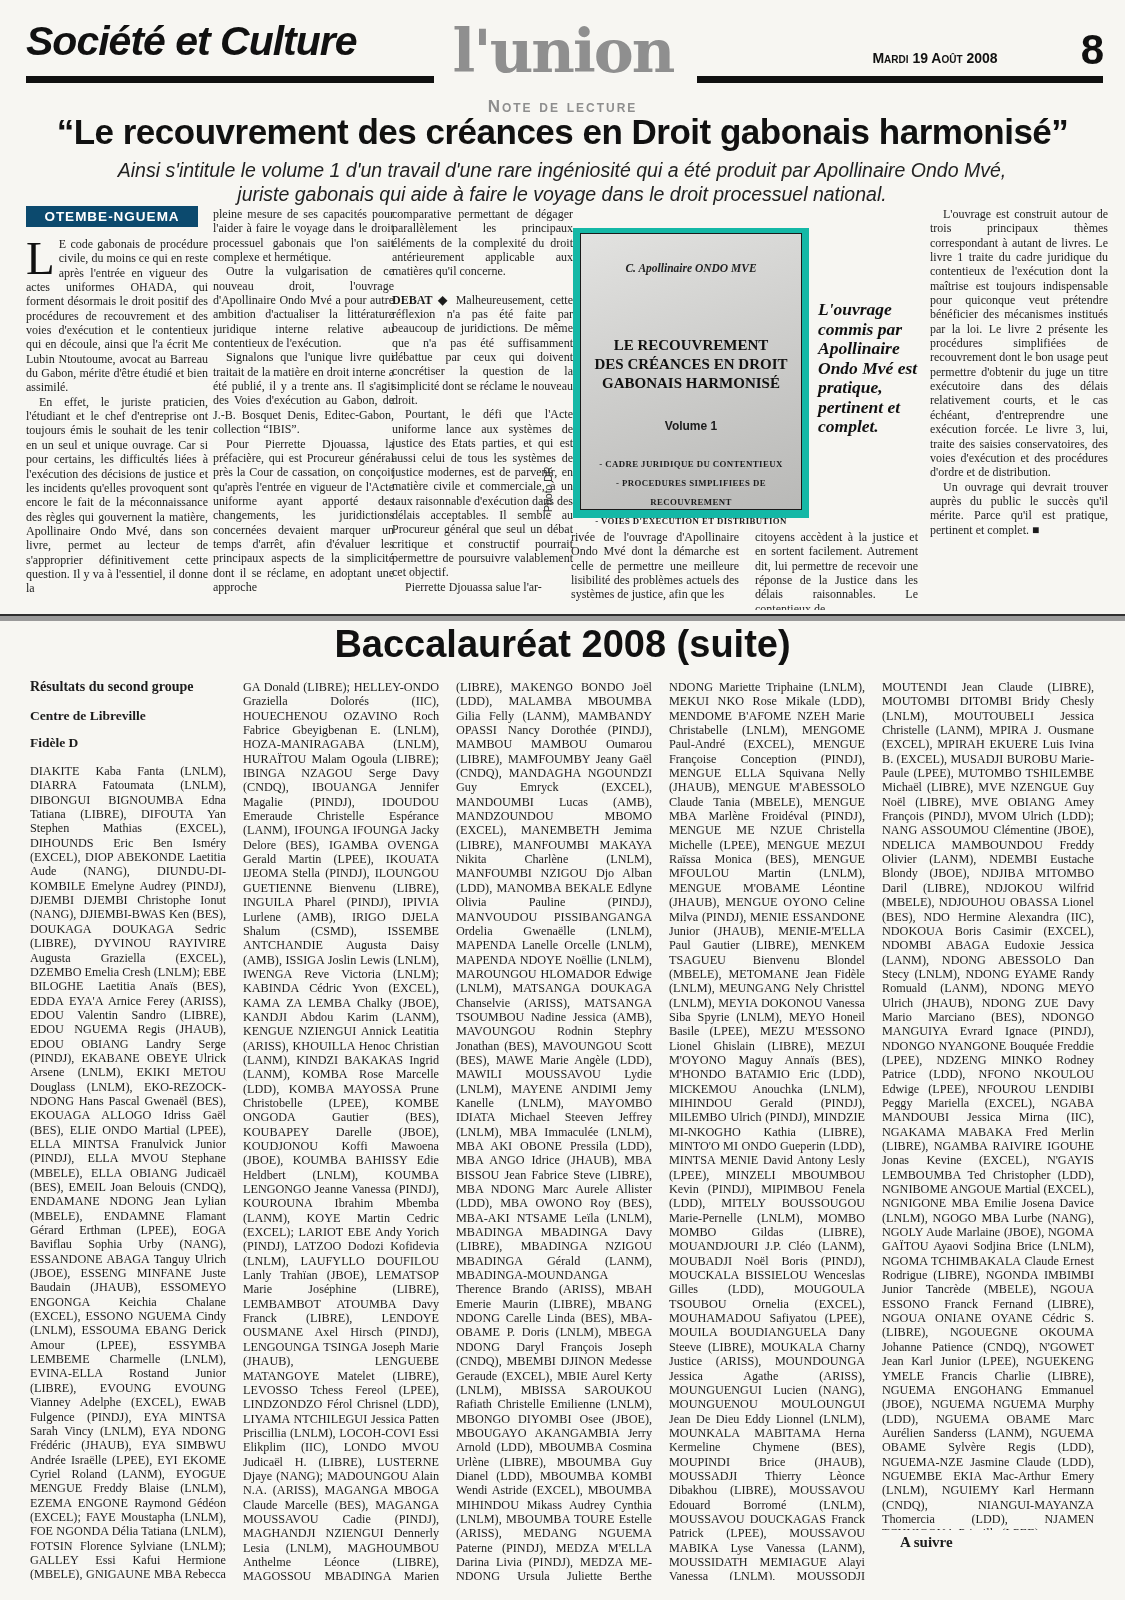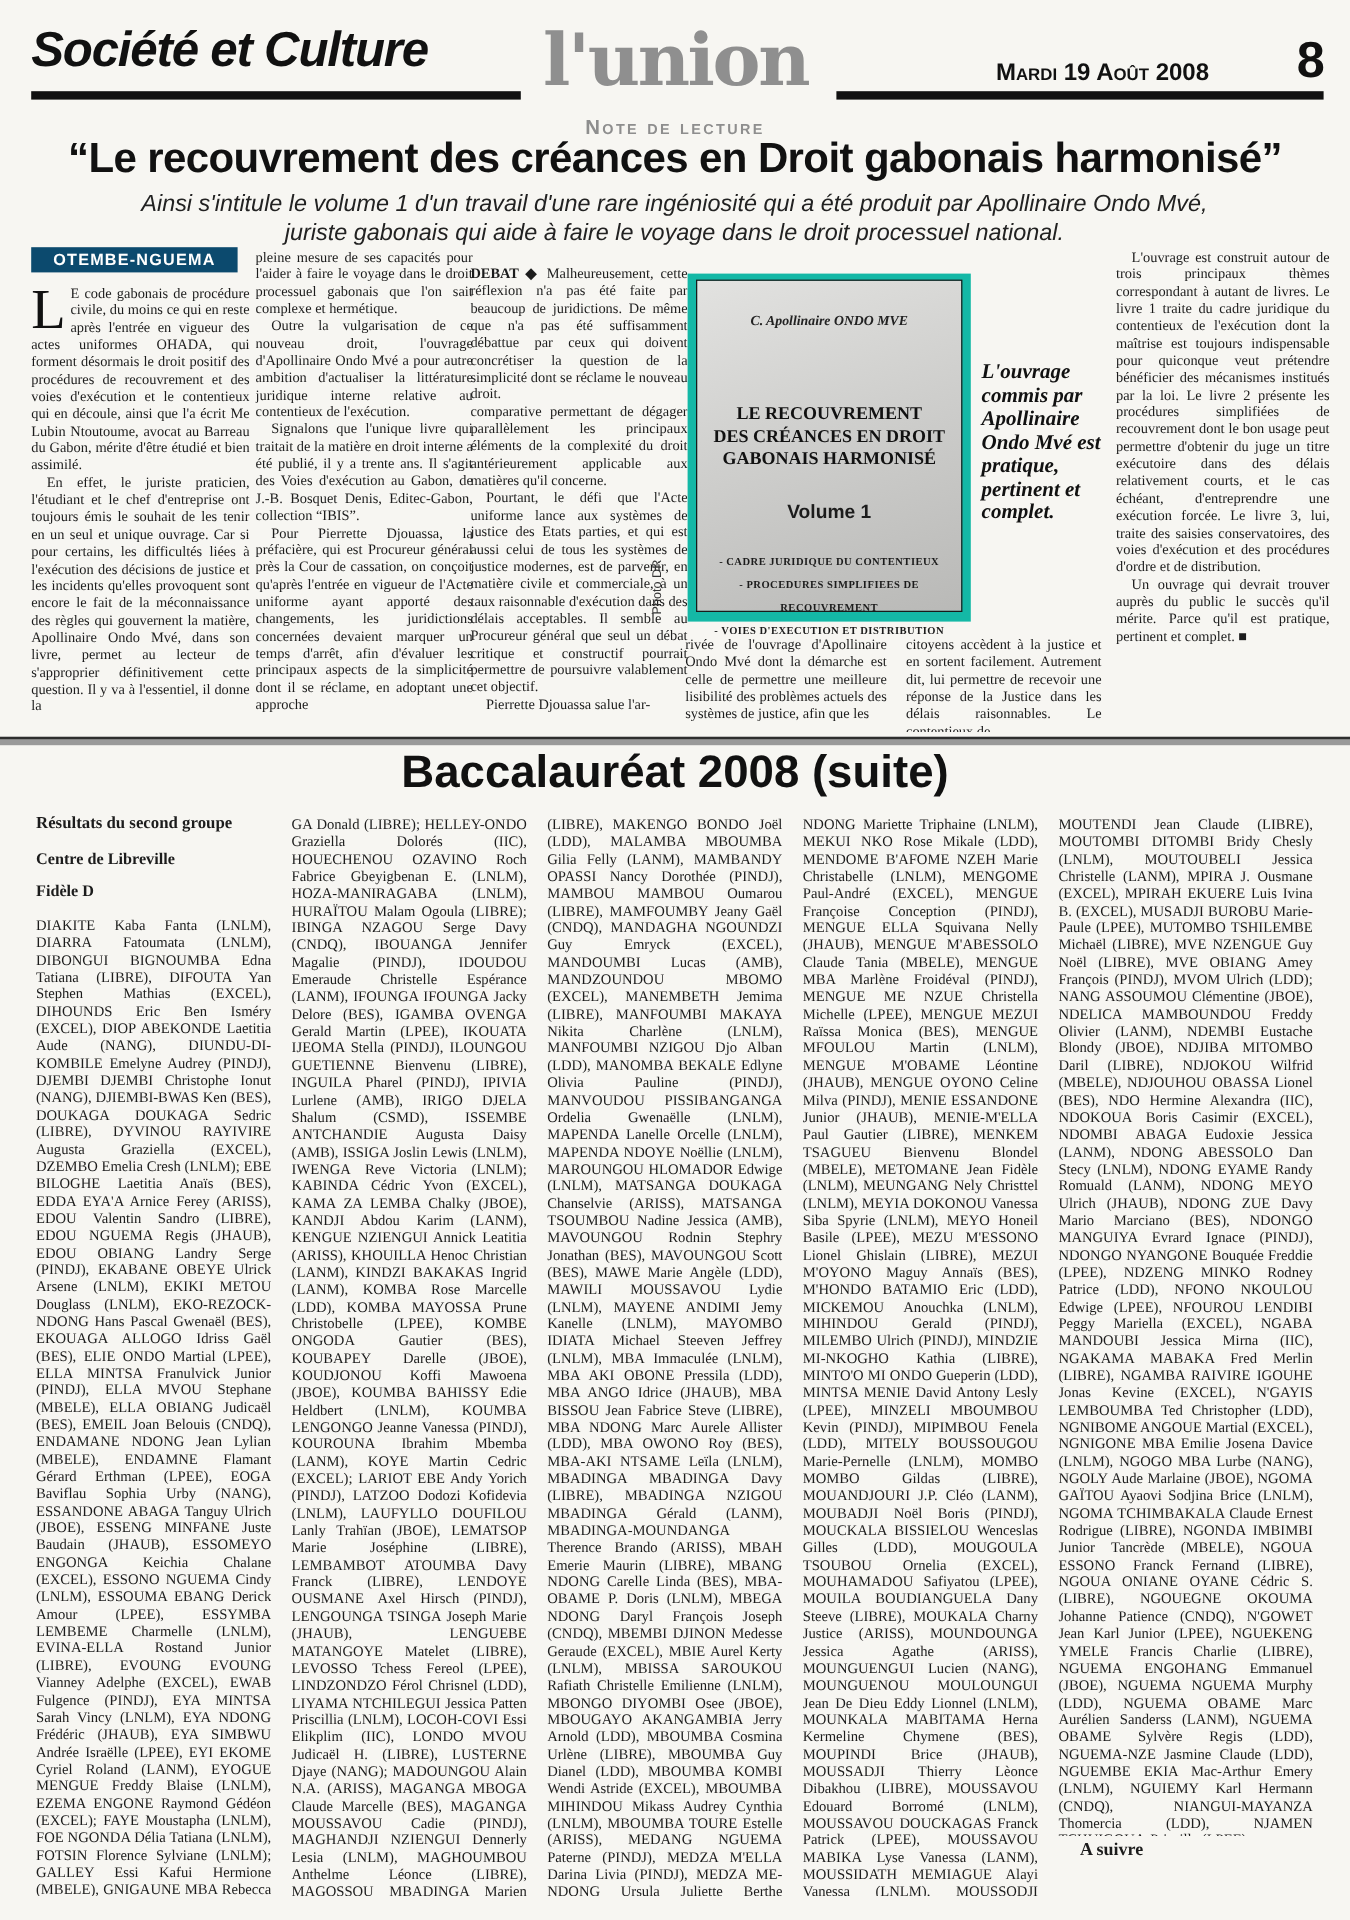--- a/index.html
+++ b/index.html
@@ -6,22 +6,22 @@
   .page{position:relative;width:1125px;height:1600px;background:#f7f6f2;overflow:hidden;
         font-family:"Liberation Serif",serif;color:#1c1c1c;margin:0 auto;}
   .abs{position:absolute;}
 
   
   .section-title{left:26px;top:18px;font-family:"Liberation Sans",sans-serif;
     font-weight:bold;font-style:italic;font-size:41px;letter-spacing:-1px;color:#111;}
   .rule{background:#111;height:7px;}
   .logo{left:430px;top:20px;width:266px;text-align:center;font-family:"DejaVu Serif",serif;
     font-weight:bold;font-size:60px;line-height:62px;color:#8f8f8f;letter-spacing:-2px;}
-  .dateline{left:830px;top:50px;width:210px;text-align:left;font-family:"Liberation Sans",sans-serif;
-    font-weight:bold;font-size:20px;font-variant:small-caps;color:#111;}
+  .dateline{left:830px;top:50px;width:210px;text-align:center;font-family:"Liberation Sans",sans-serif;
+    font-weight:bold;font-size:14px;font-variant:small-caps;color:#111;}
   .pagenum{left:1050px;top:26px;width:54px;text-align:right;font-family:"Liberation Sans",sans-serif;
     font-weight:bold;font-size:42px;color:#111;}
 
   .kicker{left:0;top:97px;width:100%;text-align:center;font-family:"Liberation Sans",sans-serif;
     font-weight:bold;font-size:17px;letter-spacing:2px;color:#8e8e8e;font-variant:small-caps;}
   .headline{left:0;top:112px;width:100%;text-align:center;font-family:"Liberation Sans",sans-serif;
     font-weight:bold;font-size:35px;letter-spacing:-0.5px;color:#111;}
   .subhead{left:112px;top:158px;width:900px;text-align:center;font-family:"Liberation Sans",sans-serif;
     font-style:italic;font-size:19.5px;line-height:24px;color:#222;}
 
@@ -34,21 +34,21 @@
   .bodycol p.ind{text-indent:13px;}
   .dropcap{float:left;font-size:47px;line-height:39px;padding:2px 4px 0 0;color:#111;}
   .debat{font-weight:bold;}
 
   
   .photo{left:573px;top:228px;width:236px;height:290px;background:#14b8a6;padding:0;}
   .cover{position:absolute;left:7px;top:5px;right:7px;bottom:8px;border:1.5px solid #1a1a1a;
     background:linear-gradient(160deg,#e2e2e0 0%,#cfcfcd 45%,#b9b9b7 100%);text-align:center;}
   .cover-author{margin-top:28px;font-style:italic;font-weight:bold;font-size:11.5px;color:#222;}
   .cover-title{margin-top:62px;font-weight:bold;font-size:15px;line-height:19px;color:#111;}
-  .cover-volume{margin-top:26px;font-family:"Liberation Sans",sans-serif;font-weight:bold;font-size:16px;}
+  .cover-volume{margin-top:26px;font-family:"Liberation Sans",sans-serif;font-weight:bold;font-size:12px;}
   .cover-bullets{margin-top:22px;font-weight:bold;font-size:8.8px;line-height:19px;letter-spacing:0.4px;}
   .photo-credit{left:542px;top:512px;transform:rotate(-90deg);transform-origin:left top;
     font-family:"Liberation Sans",sans-serif;font-size:10.5px;color:#333;}
 
   .pullquote{left:818px;top:300px;width:104px;font-weight:bold;font-style:italic;
     font-size:17.5px;line-height:19.5px;color:#111;}
 
   
   .section-rule{left:0;top:614px;width:1125px;height:5px;background:#9a9a9a;border-top:2px solid #2e2e2e;}
   .bac-title{left:0;top:623px;width:100%;text-align:center;font-family:"Liberation Sans",sans-serif;
@@ -83,22 +83,22 @@
   </div>
 
   <div class="abs bodycol" style="left:213px;top:207px;width:181px;height:404px;">
     <p>pleine mesure de ses capacités pour l'aider à faire le voyage dans le droit processuel gabonais que l'on sait complexe et hermétique.</p>
     <p class="ind">Outre la vulgarisation de ce nouveau droit, l'ouvrage d'Apollinaire Ondo Mvé a pour autre ambition d'actualiser la littérature juridique interne relative au contentieux de l'exécution.</p>
     <p class="ind">Signalons que l'unique livre qui traitait de la matière en droit interne a été publié, il y a trente ans. Il s'agit des Voies d'exécution au Gabon, de J.-B. Bosquet Denis, Editec-Gabon, collection “IBIS”.</p>
     <p class="ind">Pour Pierrette Djouassa, la préfacière, qui est Procureur général près la Cour de cassation, on conçoit qu'après l'entrée en vigueur de l'Acte uniforme ayant apporté des changements, les juridictions concernées devaient marquer un temps d'arrêt, afin d'évaluer les principaux aspects de la simplicité dont il se réclame, en adoptant une approche</p>
   </div>
 
   <div class="abs bodycol" style="left:392px;top:207px;width:181px;height:404px;">
+    <p>comparative permettant de dégager parallèlement les principaux éléments de la complexité du droit antérieurement applicable aux matières qu'il concerne.</p>
     <p style="margin-top:14px;"><span class="debat">DEBAT ◆</span><span> Malheureusement, cette réflexion n'a pas été faite par beaucoup de juridictions. De même que n'a pas été suffisamment débattue par ceux qui doivent concrétiser la question de la simplicité dont se réclame le nouveau droit.</span></p>
-    <p>comparative permettant de dégager parallèlement les principaux éléments de la complexité du droit antérieurement applicable aux matières qu'il concerne.</p>
     <p class="ind">Pourtant, le défi que l'Acte uniforme lance aux systèmes de justice des Etats parties, et qui est aussi celui de tous les systèmes de justice modernes, est de parvenir, en matière civile et commerciale, à un taux raisonnable d'exécution dans des délais acceptables. Il semble au Procureur général que seul un débat critique et constructif pourrait permettre de poursuivre valablement cet objectif.</p>
     <p class="ind">Pierrette Djouassa salue l'ar-</p>
   </div>
 
   <div class="abs photo">
     <div class="cover">
       <div class="cover-author">C. Apollinaire ONDO MVE</div>
       <div class="cover-title">
         <div>LE RECOUVREMENT</div>
         <div>DES CRÉANCES EN DROIT</div>

